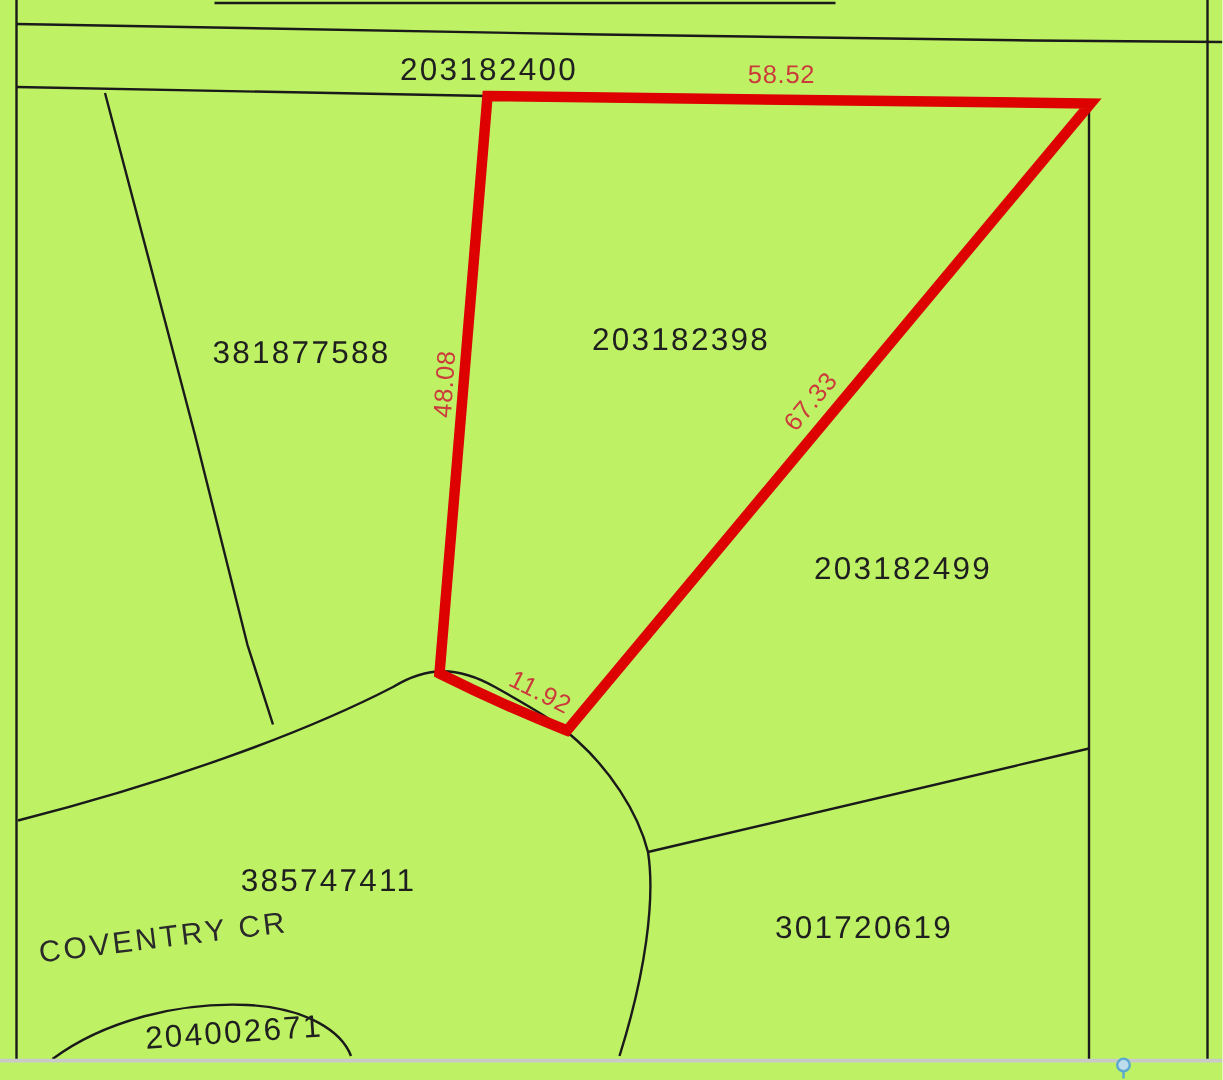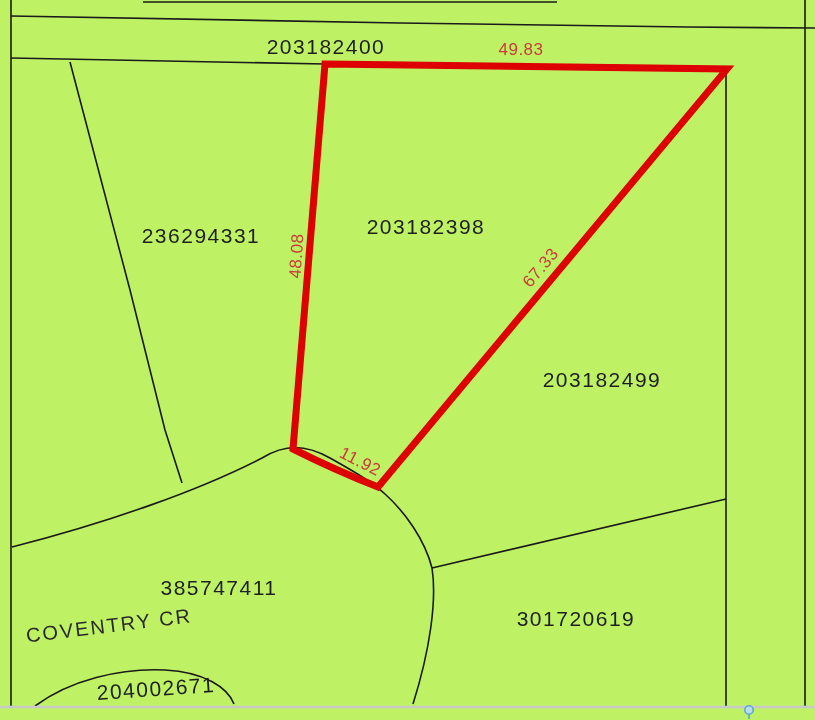--- a/index.html
+++ b/index.html
@@ -85,36 +85,36 @@
     <path d="M 325 64 L 727 69 L 378 487 Q 335 470, 293 449 L 325 64 Z" stroke="#dd0101" stroke-width="7" fill="none" stroke-linejoin="miter" stroke-linecap="round"></path>
 
     <g stroke="#5ca9cf" stroke-width="1.6" fill="#bcdcec">
       <circle cx="749" cy="710" r="4.2"></circle>
       <line x1="749" y1="714" x2="749" y2="719"></line>
     </g>
   </svg>
 
   <div class="parcel-label" style="left:326px; top:47px;">203182400</div>
 
-  <div class="parcel-label" style="left:201px; top:236px;">236294331</div>
+  <div class="parcel-label" style="left:201px; top:236px;">381877588</div>
 
 
-  <div class="parcel-label" style="left:426px; top:227px;">203182398</div>
+  <div class="parcel-label" style="left:454px; top:227px;">203182398</div>
 
   <div class="parcel-label" style="left:602px; top:380px;text-align:center;">203182499</div>
 
   <div class="parcel-label" style="left:219px; top:588px;">385747411</div>
 
   <div class="parcel-label" style="left:576px; top:619px;">301720619</div>
 
   <div class="parcel-label arc-tilt" style="left:156px; top:689px;">204002671</div>
 
   <div class="street-label" style="left:109px; top:626px;">COVENTRY CR</div>
 
-  <div class="dim-label dim-top" style="left:521px; top:50px;">49.83</div>
+  <div class="dim-label dim-top" style="left:521px; top:50px;">58.52</div>
 
   <div class="dim-label dim-west" style="left:297px; top:256px;">48.08</div>
 
   <div class="dim-label dim-diagonal" style="left:541px; top:268px;">67.33</div>
 
   <div class="dim-label dim-arc" style="left:360px; top:462px;">11.92</div>
 
 </div>
 
 </body></html>

